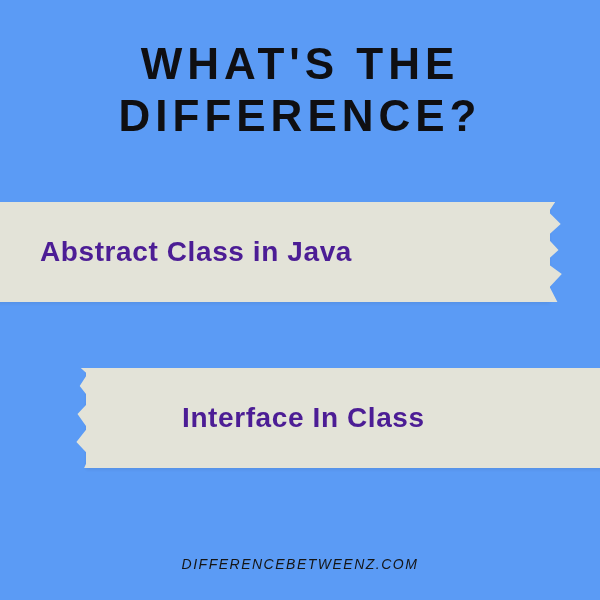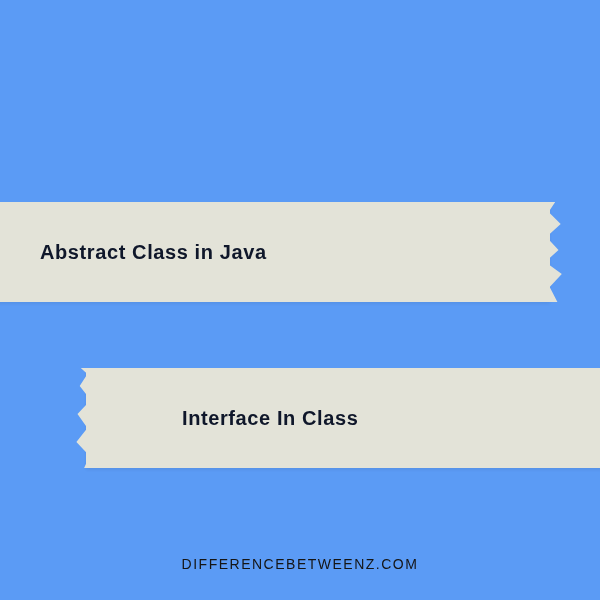--- a/index.html
+++ b/index.html
@@ -64,42 +64,44 @@
     }
     .tape-2::before {
       left: -14px;
       clip-path: polygon(40% 0, 100% 0, 100% 100%, 55% 100%, 80% 88%, 20% 74%, 70% 60%, 25% 46%, 85% 32%, 35% 18%, 70% 6%);
     }
     .tape-2::after {
       right: -8px;
       display: none;
     }
     .tape-label {
-      color: #0f172a;
+      color: #4c1d95;
       font-weight: 900;
-      font-size: 20px;
+      font-size: 28px;
       letter-spacing: 0.6px;
     }
     .footer {
       position: absolute;
       bottom: 28px;
       left: 0;
       width: 100%;
       text-align: center;
       font-size: 14px;
       letter-spacing: 1.5px;
       color: #151515;
       font-weight: 400;
+      font-style: italic;
     }
   </style>
 </head>
 <body>
 
 <h1 class="heading">
-  <br>
+  <span>WHAT'S THE</span><br>
+  <span>DIFFERENCE?</span>
 </h1>
 
 <div class="tape tape-1">
   <span class="tape-label">Abstract Class in Java</span>
 </div>
 
 <div class="tape tape-2">
   <span class="tape-label">Interface In Class</span>
 </div>
 

